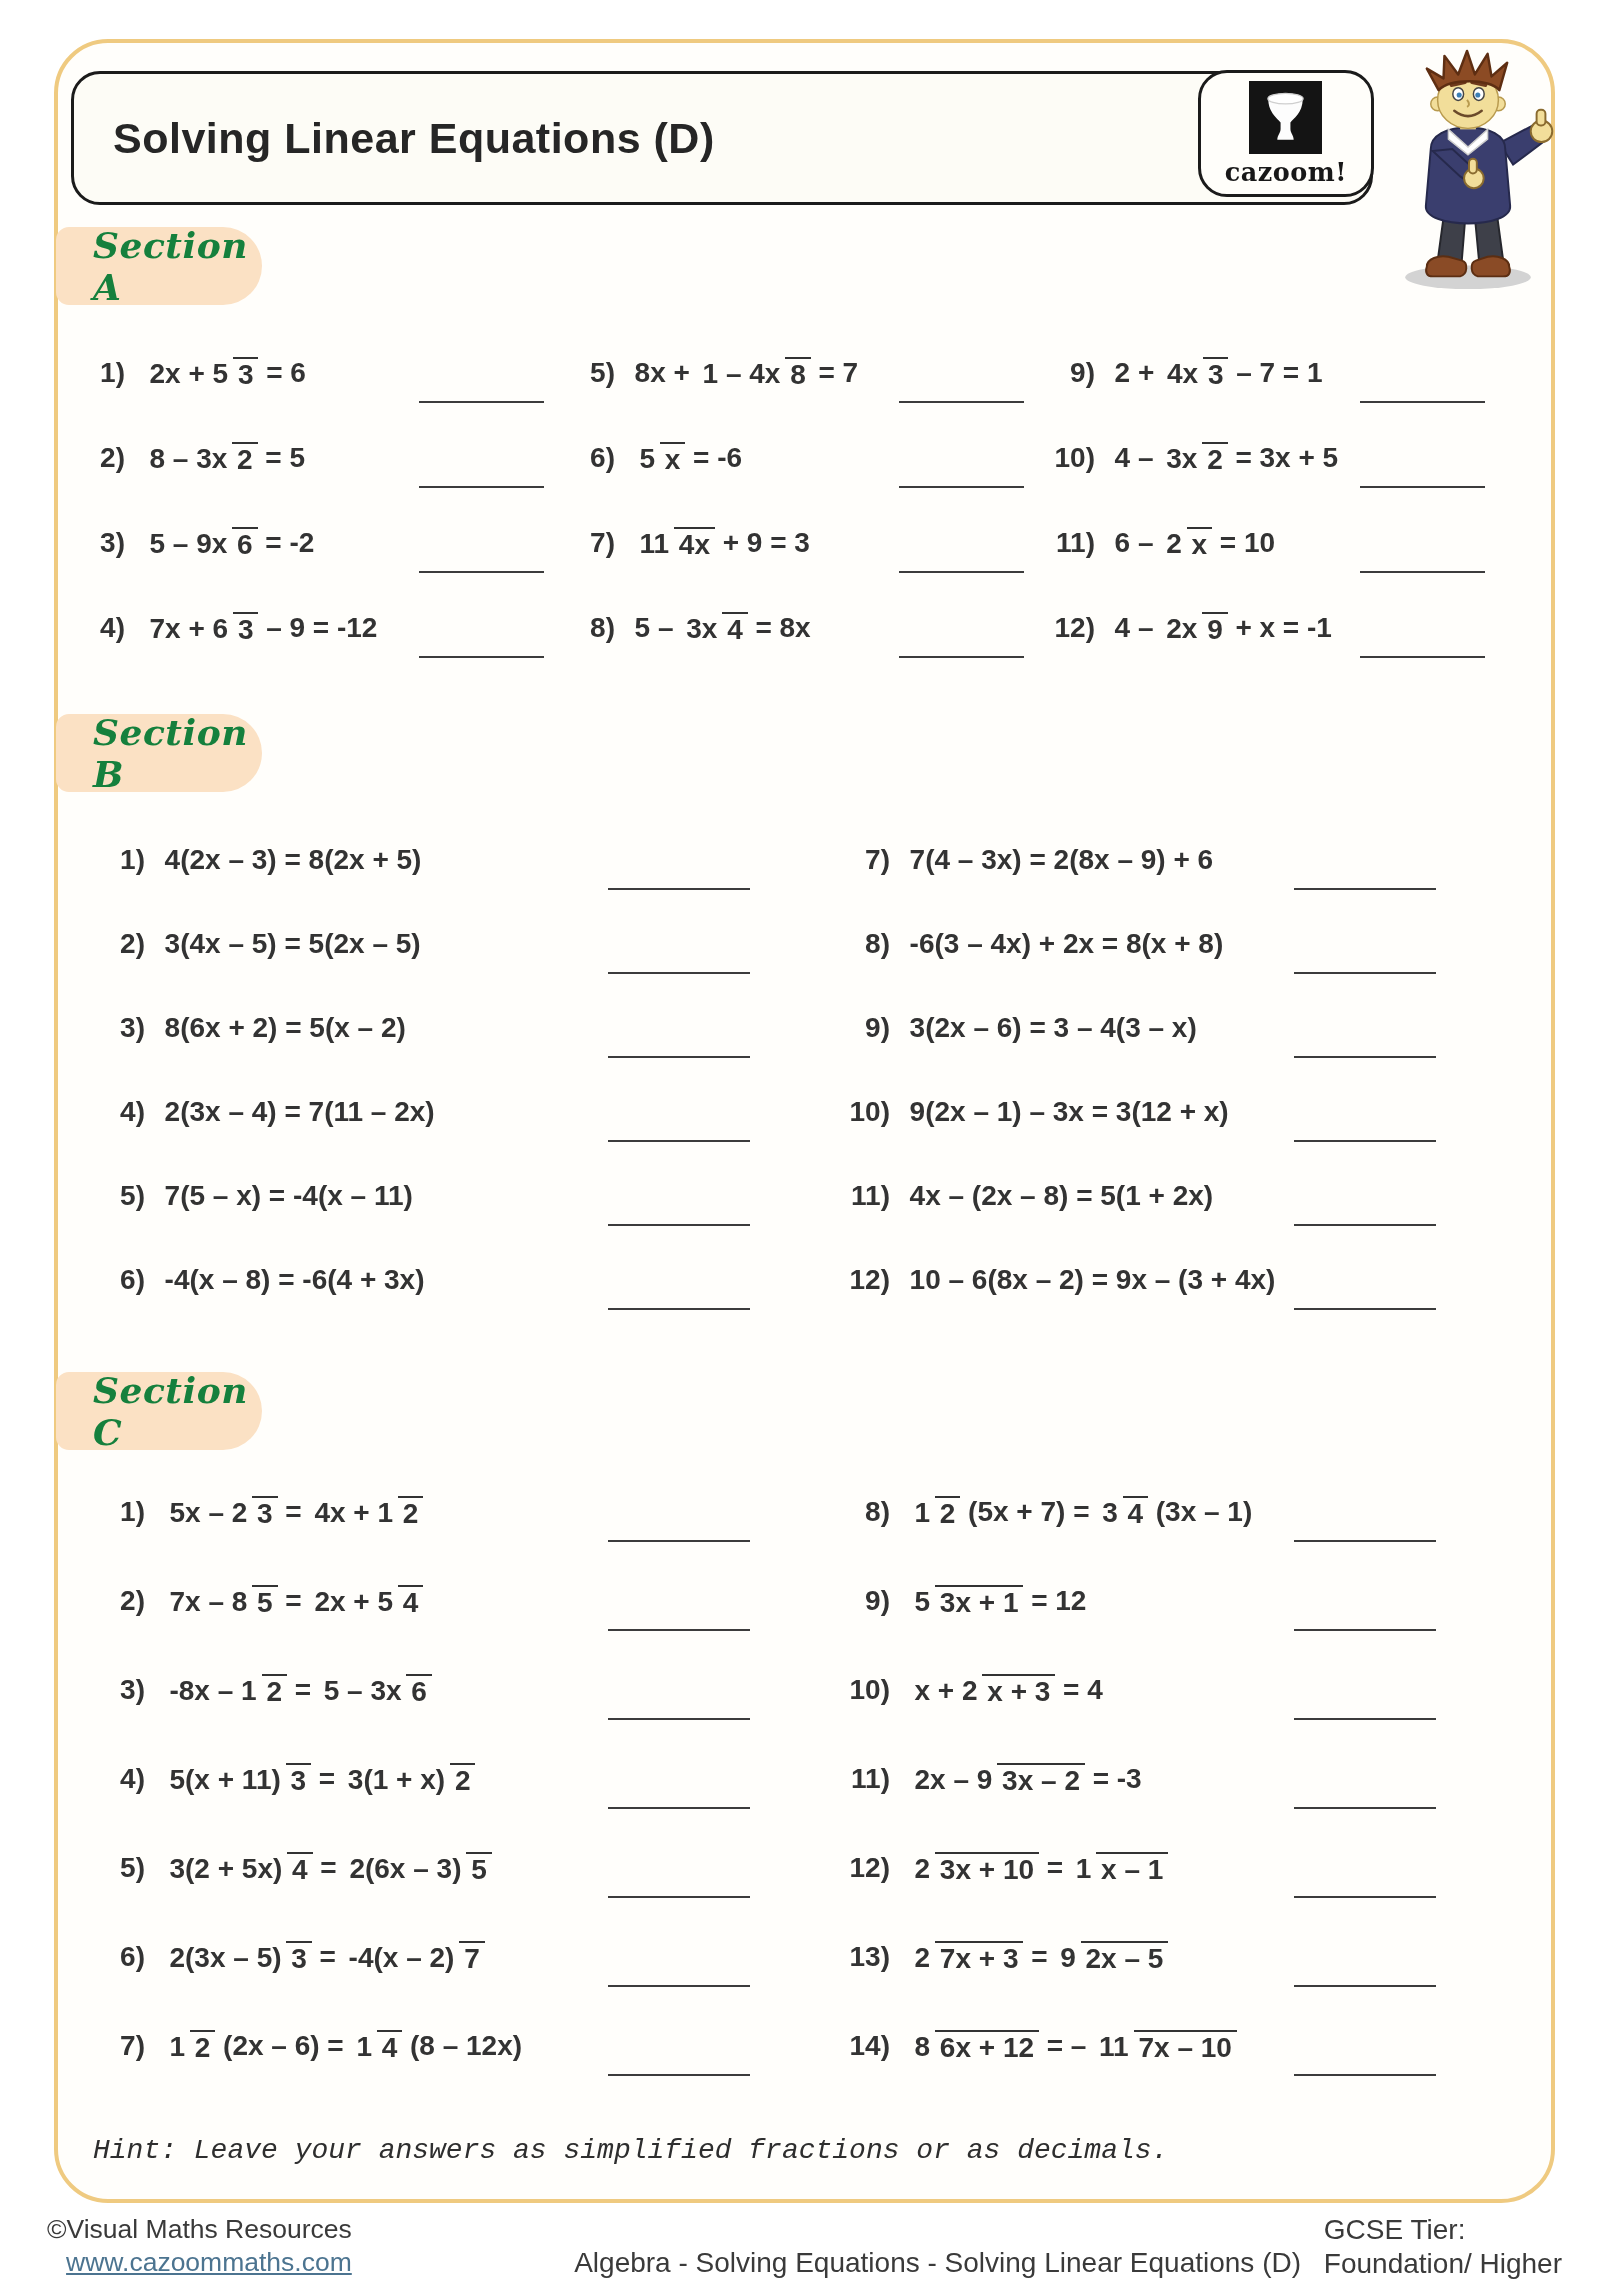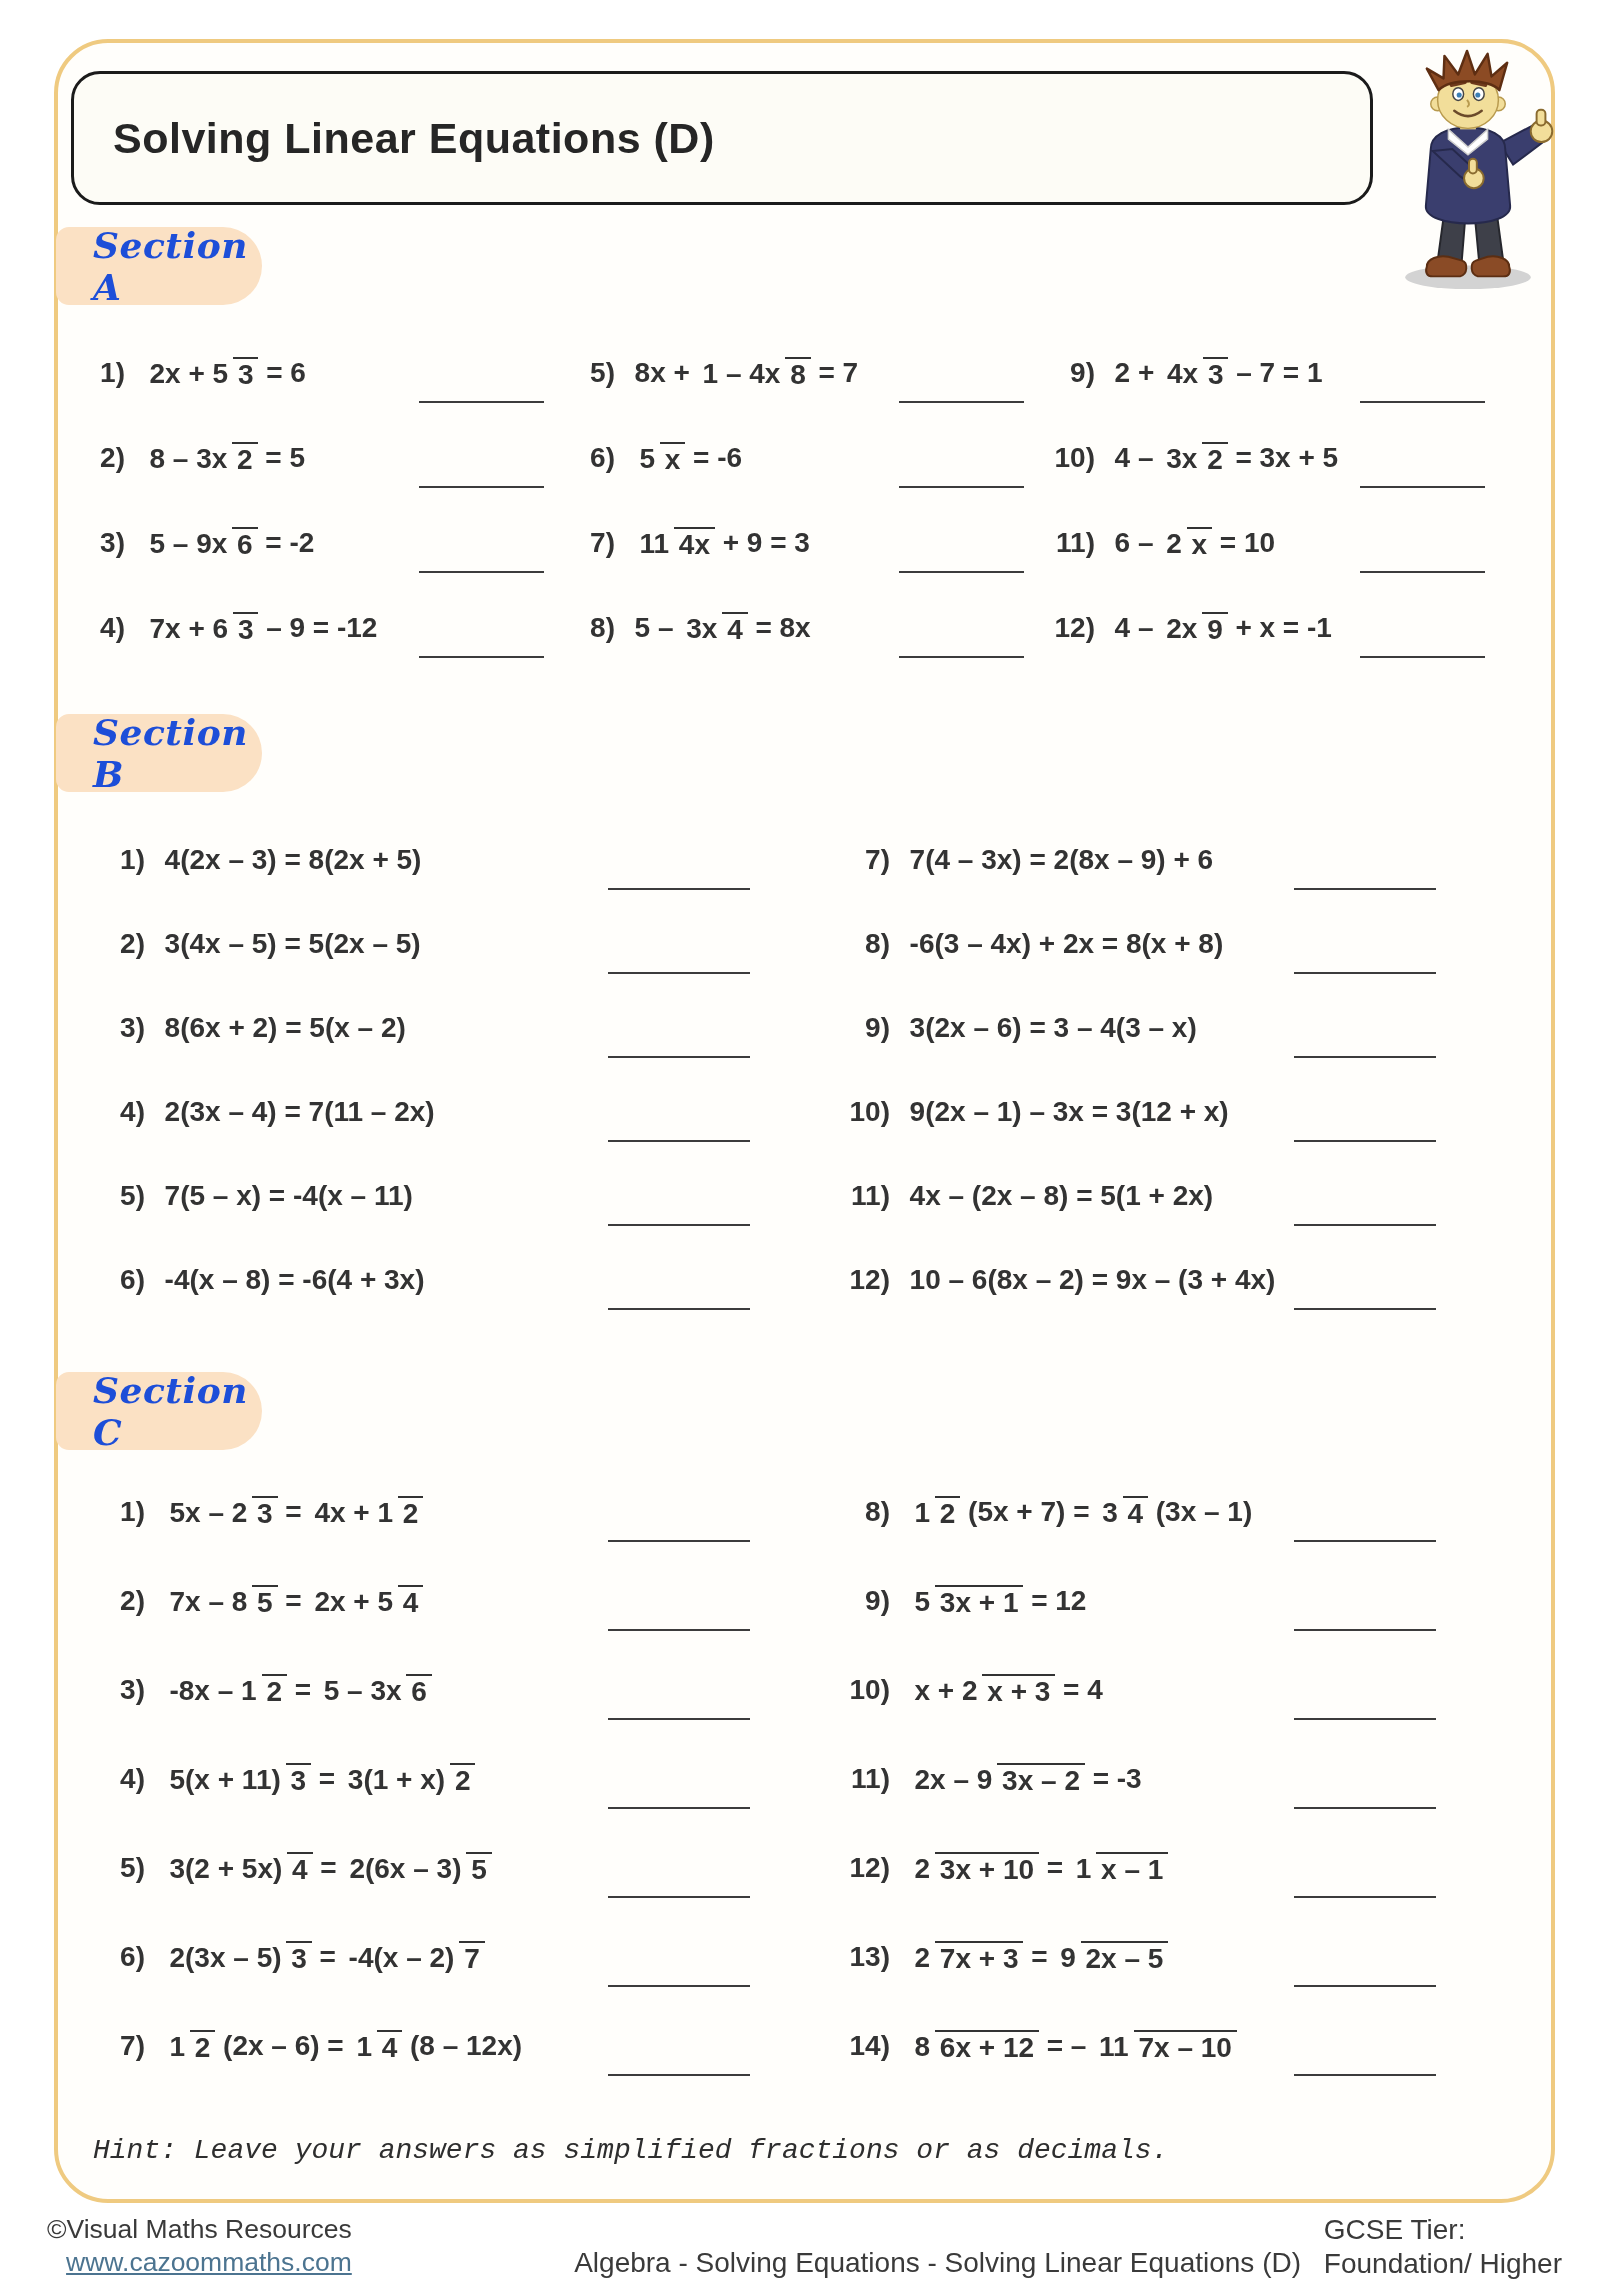--- a/index.html
+++ b/index.html
@@ -26,21 +26,21 @@
   .logo-square{width:73px;height:73px;background:#141414;display:flex;align-items:center;justify-content:center;}
   .logo-text{font-family:"DejaVu Serif",serif;font-weight:bold;font-size:25.5px;color:#181818;letter-spacing:0.5px;}
   .mascot{position:absolute;left:1370px;top:49px;width:196px;height:245px;}
   
   .section-pill{
     position:absolute;left:56px;width:206px;height:78px;background:var(--c-pill,#FBE1C4);
     border-radius:13.7px 41px 41px 13.7px;display:flex;align-items:center;box-sizing:border-box;padding-left:37px;
   }
   .section-pill span{
     font-family:"DejaVu Serif",serif;font-style:italic;font-weight:bold;
-    font-size:36px;color:#1d4ed8;letter-spacing:0.5px;
+    font-size:36px;color:#15803d;letter-spacing:0.5px;
   }
   
   .problems{position:absolute;display:grid;grid-auto-flow:column;align-items:center;}
   .sec-a{left:74px;top:331px;width:1431px;grid-template-rows:repeat(4,85px);grid-template-columns:490px 480px 461px;}
   .sec-b{left:74px;top:818px;width:1431px;grid-template-rows:repeat(6,84px);grid-template-columns:745px 686px;}
   .sec-c{left:74px;top:1468px;width:1431px;grid-template-rows:repeat(7,89px);grid-template-columns:745px 686px;}
   .problem{display:flex;align-items:center;}
   .pnum{min-width:51px;text-align:right;margin-right:15.7px;font-size:28px;font-weight:600;color:#333;flex:none;}
   .sec-b .pnum,.sec-c .pnum{min-width:71px;}
   .eq{display:inline-flex;align-items:center;font-size:28px;font-weight:600;color:#333;white-space:nowrap;}
@@ -58,20 +58,29 @@
   .footer-center{position:absolute;left:321px;width:980px;top:2247px;text-align:right;font-size:28px;color:#3a3a3a;}
   .footer-right{position:absolute;right:59px;top:2213px;text-align:left;font-size:28px;color:#3a3a3a;line-height:1.2;}
 </style>
 </head>
 <body>
 
 <div class="page-border"></div>
 
 <div class="title-box">
   <div class="title-text">Solving Linear Equations (D)</div>
+  <div class="logo-box">
+    <div class="logo-square">
+      <svg width="59" height="59" viewBox="0 0 72 72">
+        <path d="M15,14 C15,30 27,38 30,42 L30,50 C30,55 26,58 26,63 L46,63 C46,58 42,55 42,50 L42,42 C45,38 57,30 57,14 Z" fill="#fdfdfd"></path>
+        <ellipse cx="36" cy="13" rx="21.5" ry="6.5" fill="#ffffff" stroke="#cfcfcf" stroke-width="1.5"></ellipse>
+      </svg>
+    </div>
+    <div class="logo-text">cazoom!</div>
+  </div>
 </div>
 
 <svg class="mascot" viewBox="0 0 200 250">
   <ellipse cx="100" cy="233" rx="64" ry="12" fill="#d3d3d3"></ellipse>
   <path d="M78,150 L99,150 L93,224 L68,224 Z" fill="#3e4049" stroke="#26272d" stroke-width="2"></path>
   <path d="M105,150 L127,150 L137,224 L112,224 Z" fill="#3e4049" stroke="#26272d" stroke-width="2"></path>
   <path d="M58,222 C58,214 70,210 80,212 L94,216 C100,218 100,230 92,232 L64,232 C58,232 56,228 58,222 Z" fill="#8a4b26" stroke="#5c2e12" stroke-width="2"></path>
   <path d="M142,222 C142,214 130,210 120,212 L108,216 C102,218 102,230 110,232 L136,232 C142,232 144,228 142,222 Z" fill="#8a4b26" stroke="#5c2e12" stroke-width="2"></path>
   <path d="M132,96 L166,78 L178,94 L146,118 Z" fill="#3a3e6e" stroke="#26294c" stroke-width="2"></path>
   <circle cx="175" cy="84" r="11" fill="#f2de9a" stroke="#8a6b2f" stroke-width="2"></circle>

